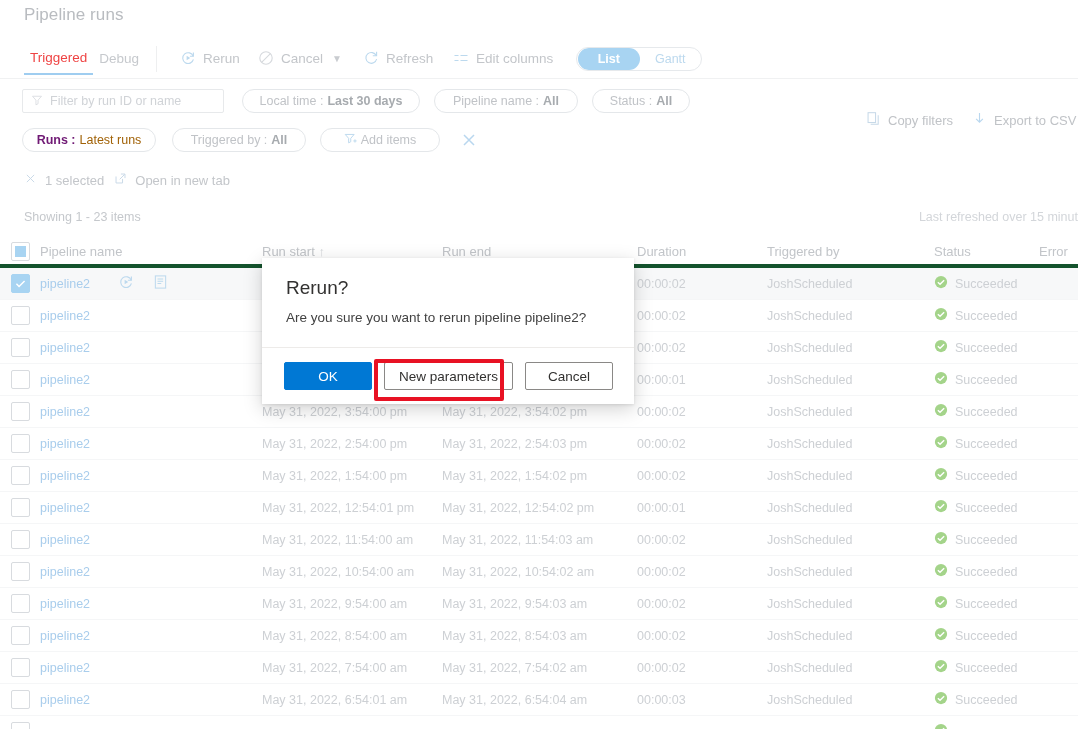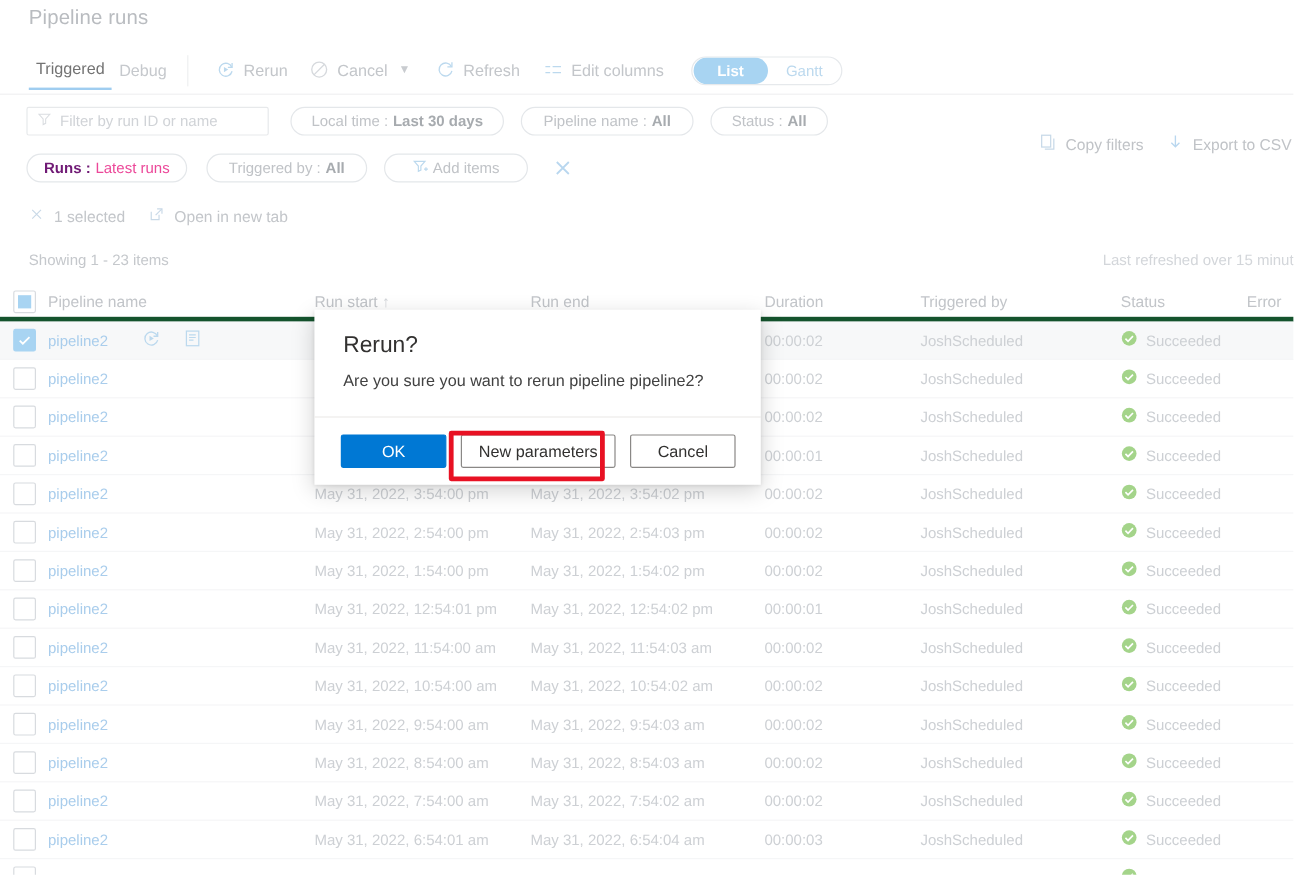--- a/index.html
+++ b/index.html
@@ -26,21 +26,21 @@
     position: absolute; left: 0; top: 78px; width: 1078px; height: 1px;
     background: #f0f1f2;
   }
   .pivot {
     position: absolute; display: flex; align-items: center; gap: 0px;
     left: 24px; top: 48px;
   }
   .pivot-item {
     font-size: 13.5px; color: #c6c9cd; padding: 2px 6px 8px 6px; cursor: pointer;
   }
-  .pivot-item.sel { color: #737373; border-bottom: 2px solid #9fcdf0; }
+  .pivot-item.sel { color: #ef4444; border-bottom: 2px solid #9fcdf0; }
   .cb-sep {
     position: absolute; left: 156px; top: 46px; width: 1px; height: 26px;
     background: #eeeff0;
   }
   .cb-btn {
     position: absolute; display: flex; align-items: center; gap: 7px;
     font-size: 13.5px; color: #c3c6ca; cursor: pointer; top: 50px;
   }
   .cb-btn .ic { display: inline-flex; width: 16px; height: 16px; }
   .cb-btn svg { width: 16px; height: 16px; }
@@ -81,21 +81,21 @@
   .clearx {
     position: absolute; left: 459px; top: 130px; width: 20px; height: 20px;
     cursor: pointer;
   }
   .rt-act {
     position: absolute; display: flex; align-items: center; gap: 7px;
     font-size: 13px; color: #c0c3c7; cursor: pointer; top: 111px;
   }
 
   
-  .selbar { position: absolute; left: 24px; top: 172px; display: flex; align-items: center; gap: 20px; }
+  .selbar { position: absolute; left: 24px; top: 172px; display: flex; align-items: center; gap: 10px; }
   .selbar .grp { display: flex; align-items: center; gap: 8px; font-size: 13px; color: #c3c6ca; cursor: pointer; }
   .showing {
     position: absolute; left: 24px; top: 210px; font-size: 12.5px; color: #c5c8cc;
   }
   .refreshed {
     position: absolute; right: 0px; top: 210px; font-size: 12.5px; color: #d3d6da;
     white-space: nowrap; padding-right: 0px;
   }
 
   
@@ -237,21 +237,21 @@
   <div class="pill" style="left:434px; top:89px; width:144px;">
     <span class="lbl">Pipeline name :</span>
     <b>All</b>
   </div>
   <div class="pill" style="left:592px; top:89px; width:98px;">
     <span class="lbl">Status :</span>
     <b>All</b>
   </div>
   <div class="pill bold-left" style="left:22px; top:128px; width:134px;">
     <span class="lbl">Runs :</span>
-    <span style="color:#ec4899;">Latest runs</span>
+    <span style="color:#a16207;">Latest runs</span>
   </div>
   <div class="pill" style="left:172px; top:128px; width:134px;">
     <span class="lbl">Triggered by :</span>
     <b>All</b>
   </div>
   <div class="pill" style="left:320px; top:128px; width:120px;">
     <span>
       <svg width="13" height="13" viewBox="0 0 16 16" fill="none" stroke="#bcd9ee" stroke-width="1.2">
         <path d="M1.5 3h11l-4.2 4.8V12l-2.6 1.3V7.8z"></path>
           <path d="M11.5 11h4M13.5 9v4"></path>

